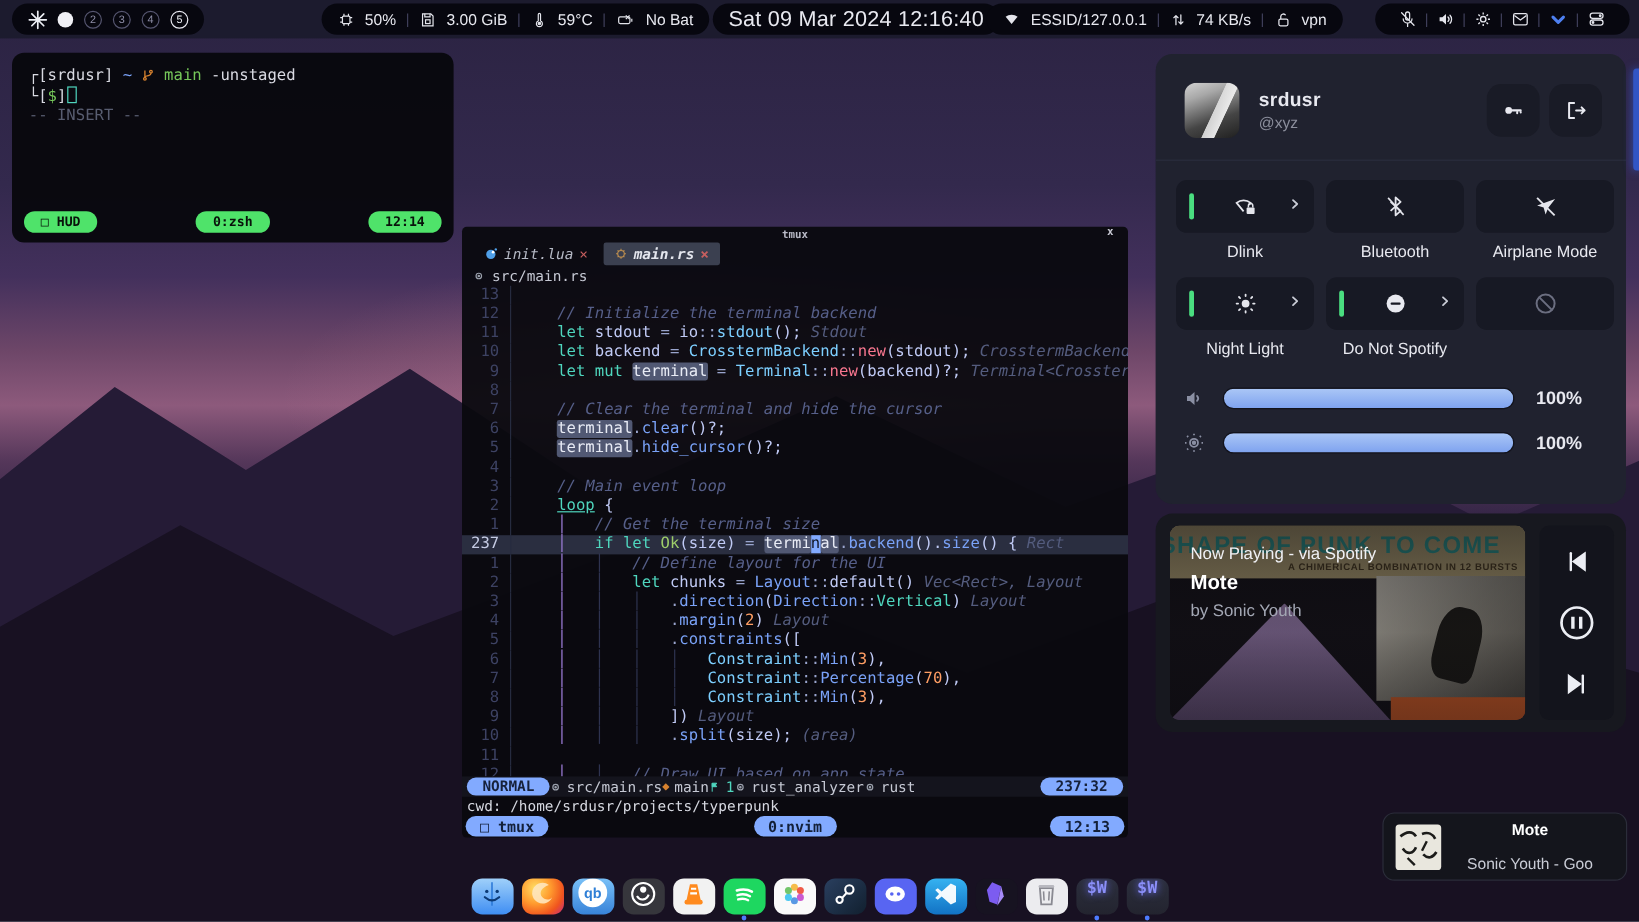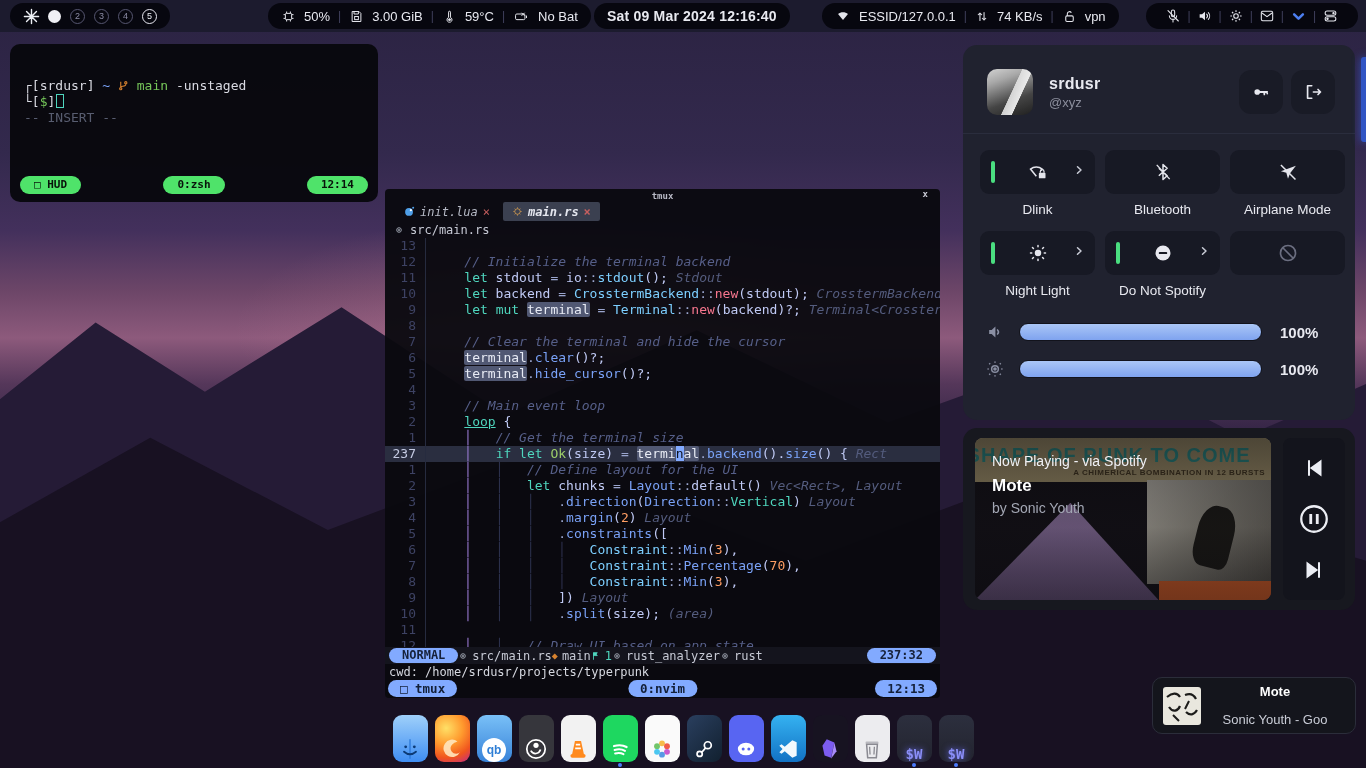--- a/index.html
+++ b/index.html
@@ -16,24 +16,24 @@
 
   
   .topbar{position:absolute;left:0;top:0;width:1366px;height:32px;background:#1c1b2e;}
   .pill{position:absolute;top:3px;height:26px;background:#07070f;border-radius:14px;display:flex;align-items:center;padding:0 13px;gap:8px;color:#e8e9f0;font-size:13px;white-space:nowrap;}
   .sep{color:#40405c;font-size:12px;}
   .ico{display:inline-flex;align-items:center;justify-content:center;}
   .ico svg{display:block;}
   .ws-dot{width:13px;height:13px;border-radius:50%;background:#f0f0f5;}
   .ws-ring{width:15px;height:15px;border-radius:50%;border:1.4px solid #565670;color:#8d8da6;font-size:9px;display:flex;align-items:center;justify-content:center;}
   .ws-ring.bright{border-color:#e9e9f2;color:#eef0f6;}
-  .clockpill{font-weight:bold;font-size:14px;letter-spacing:.2px;}
+  .clockpill{font-weight:normal;font-size:18px;letter-spacing:.2px;}
 
   
-  .term{position:absolute;left:10px;top:44px;width:368px;height:158px;background:rgba(7,7,12,.94);border-radius:10px;padding:34px 14px 8px 14px;font-family:"DejaVu Sans Mono",monospace;font-size:13px;line-height:16px;color:#d9dae2;}
+  .term{position:absolute;left:10px;top:44px;width:368px;height:158px;background:rgba(7,7,12,.94);border-radius:10px;padding:12px 14px 8px 14px;font-family:"DejaVu Sans Mono",monospace;font-size:13px;line-height:16px;color:#d9dae2;}
   .t-cy{color:#7aa2f7;} .t-gr{color:#76c75a;} .t-dim{color:#585d70;}
   .t-cursor{display:inline-block;width:8px;height:14px;border:1.5px solid #4fd6be;vertical-align:-2px;margin-left:1px;}
   .term-bar{position:absolute;left:10px;right:10px;bottom:8px;display:flex;justify-content:space-between;align-items:center;}
   .gpill{background:#4fe36a;color:#09130b;font-weight:bold;font-size:11px;padding:1px 14px;border-radius:9px;font-family:"DejaVu Sans Mono",monospace;}
 
   
   .editor{position:absolute;left:385px;top:189px;width:555px;height:509px;background:rgba(9,9,15,.95);border-radius:4px;font-family:"DejaVu Sans Mono",monospace;display:flex;flex-direction:column;}
   .e-title{height:13px;display:flex;align-items:center;justify-content:center;position:relative;color:#b9bac6;font-size:9px;font-weight:bold;}
   .e-close{position:absolute;right:12px;top:0;font-size:9px;color:#c9cad4;}
   .tabs{height:19px;display:flex;align-items:stretch;padding-left:10px;gap:4px;font-size:12px;font-style:italic;color:#b6bac6;}
@@ -104,21 +104,21 @@
   
   .notif{position:absolute;left:1152px;top:677px;width:204px;height:57px;background:#14151c;border:1px solid #2b2d3a;border-radius:10px;display:flex;align-items:center;}
   .n-thumb{width:38px;height:38px;margin-left:10px;border-radius:3px;background:#e9e7de;position:relative;overflow:hidden;flex:none;}
   .n-text{flex:1;text-align:center;padding-right:6px;}
   .n-title{font-size:13px;font-weight:bold;color:#fff;}
   .n-body{font-size:13px;color:#c9ccd6;margin-top:13px;}
 
   
   .dock{position:absolute;left:0;right:0;bottom:1px;display:flex;justify-content:center;gap:7px;}
   .ditem{display:flex;flex-direction:column;align-items:center;gap:1px;}
-  .dicon{width:35px;height:47px;border-radius:9px;display:flex;align-items:flex-end;justify-content:center;overflow:hidden;}
+  .dicon{width:35px;height:30px;border-radius:9px;display:flex;align-items:flex-start;justify-content:center;overflow:hidden;}
   .dicon svg{width:26px;height:26px;}
   .ddot{width:4px;height:4px;border-radius:50%;background:#4d7cfe;}
   .ddot.off{background:transparent;}
   .qbcirc{width:24px;height:24px;border-radius:50%;background:#fff;color:#2f7fd6;font-weight:bold;font-size:12px;display:flex;align-items:center;justify-content:center;}
   .swtxt{font-weight:bold;font-size:14px;color:#8b8ff8;text-shadow:0 0 7px #6f74f8;font-family:"DejaVu Sans Mono",monospace;}
 
   .edgebar{position:absolute;right:0;top:57px;width:5px;height:85px;background:#3155c4;border-radius:3px 0 0 3px;box-shadow:0 0 8px #3155c4;}
 </style>
 </head>
 <body>

